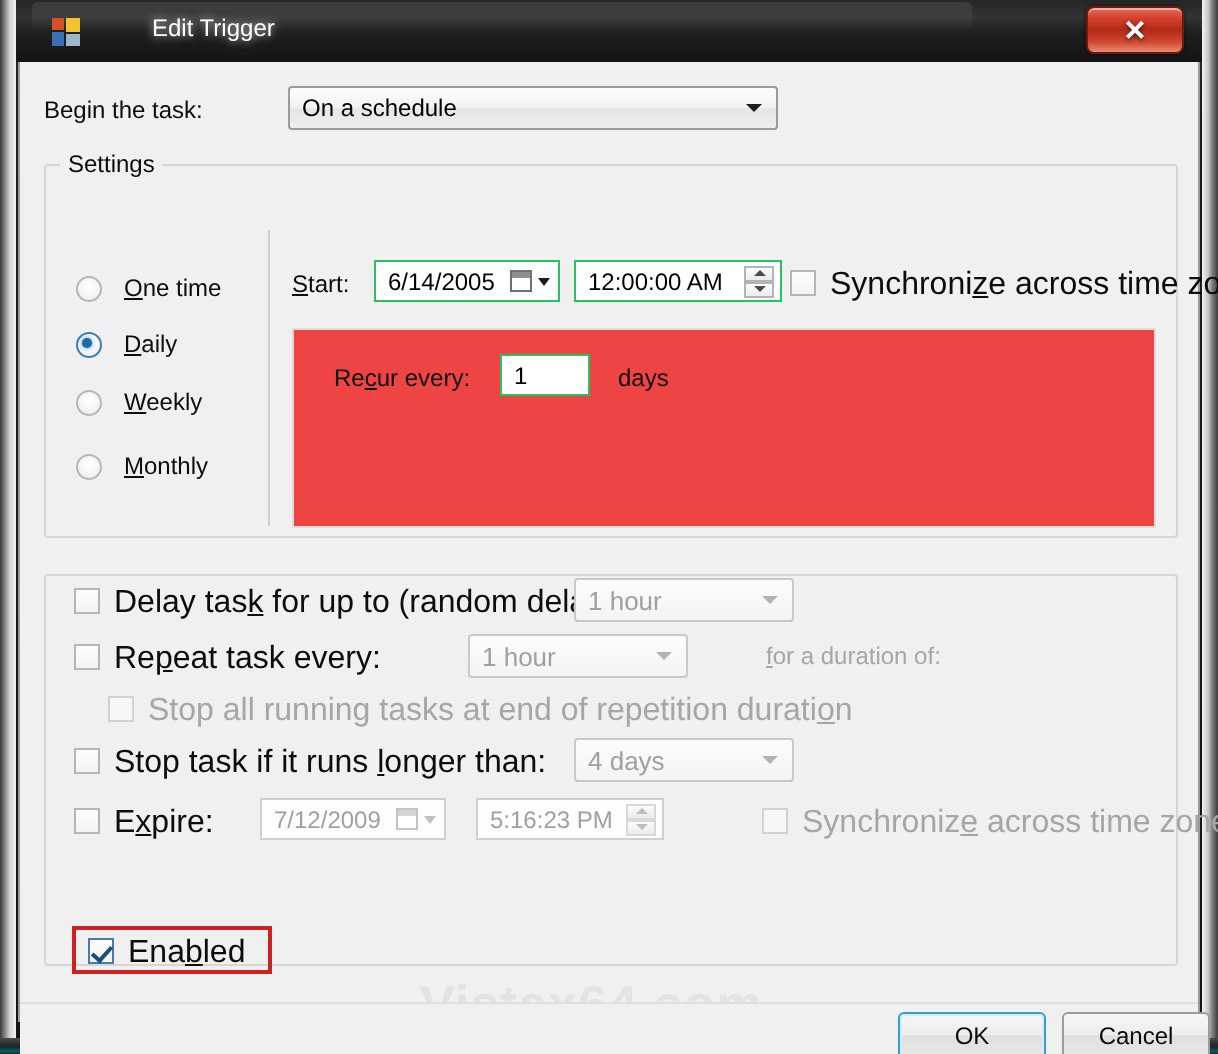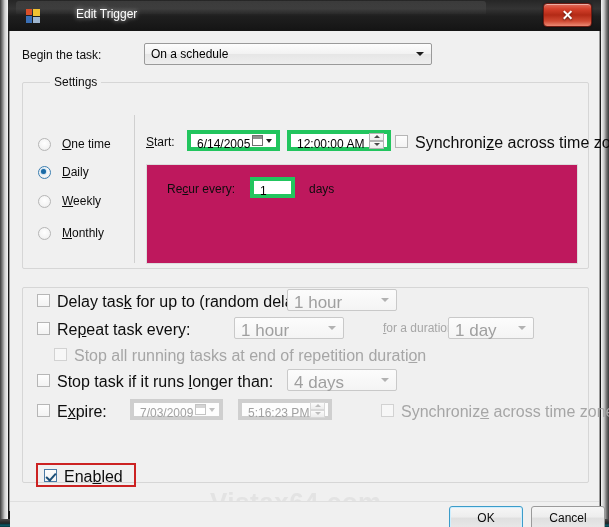--- a/index.html
+++ b/index.html
@@ -86,21 +86,21 @@
     font-size: 12px;
     color: #0d0d0d;
   }
 
   .lbl { position:absolute; white-space:nowrap; }
   u.ak { text-decoration: underline; }
 
   
   #begin-label { left: 12px; top: 17px; }
   #begin-combo {
-    position:absolute; left: 134px; top: 12px; width: 288px; height: 22px;
+    position:absolute; left: 134px; top: 12px; width: 245px; height: 22px;
     border:1px solid #9a9a9a; border-radius:2px;
     background: linear-gradient(180deg,#fdfdfd 0%, #f2f2f2 48%, #e6e6e6 52%, #eeeeee 100%);
     box-sizing:border-box; cursor:pointer;
   }
   #begin-combo-text { position:absolute; left:6px; top:3px; font-size:12px; color:#000; }
   .combo-arrow {
     position:absolute; right:7px; top:50%; margin-top:-2px;
     width:0;height:0;border-left:4px solid transparent;border-right:4px solid transparent;
     border-top:4px solid #1c1c1c;
   }
@@ -109,21 +109,21 @@
   
   .group {
     position:absolute; border:1px solid #d6d6d6; border-radius:2px;
     background: transparent; box-sizing:border-box;
   }
   .group-title {
     position:absolute; background:#f0f0f0; padding:0 4px; font-size:12px; color:#0d0d0d;
     white-space:nowrap;
   }
   #group-settings { left: 12px; top: 51px; width: 567px; height: 187px; }
-  #group-settings-title { left: 20px; top: 44px; margin-left: 20px; }
+  #group-settings-title { left: 20px; top: 44px; }
   #group-advanced { left: 12px; top: 256px; width: 567px; height: 196px; }
   #group-advanced-title { left: 20px; top: 249px; }
 
   
   #settings-divider {
     position:absolute; left: 124px; top: 84px; width:1px; height: 148px;
     background:#d0d0d0;
   }
 
   
@@ -154,21 +154,21 @@
     content:"";
     position:absolute; left:3px; top:1px; width:4px; height:8px;
     border:solid #1c4f77; border-width:0 2px 2px 0;
     transform: rotate(42deg);
   }
   .cb-label { position:absolute; left:20px; top:0; font-size:16px; white-space:nowrap; }
   .cb-label.dim { color:#a6a6a6; }
 
   
   .field {
-    position:absolute; border:4px solid #22c55e; background:#ffffff;
+    position:absolute; border:1px solid #22c55e; background:#ffffff;
     box-sizing:border-box; font-size:12px; color:#000;
   }
   .field.dim { border-color:#cfcfcf; color:#a0a0a0; background:#fdfdfd; }
   .field-text { position:absolute; left:6px; top:3px; white-space:nowrap; }
 
   
   .datebtn {
     position:absolute; right:4px; top:50%; margin-top:-7px; width:26px; height:14px;
     display:flex; align-items:center; gap:3px; justify-content:flex-end; cursor:pointer;
   }
@@ -205,26 +205,26 @@
   .spin.dim .half{ border-color:#d8d8d8; }
   .spin.dim .tri-u{ border-bottom-color:#bdbdbd; }
   .spin.dim .tri-d{ border-top-color:#bdbdbd; }
 
   
   .combo {
     position:absolute; border:1px solid #c9c9c9; border-radius:2px;
     background: linear-gradient(180deg,#fcfcfc 0%, #f4f4f4 100%);
     box-sizing:border-box; cursor:pointer;
   }
-  .combo-text { position:absolute; left:6px; top:3px; font-size:17px; color:#9f9f9f; white-space:nowrap; }
+  .combo-text { position:absolute; left:6px; top:3px; font-size:13px; color:#9f9f9f; white-space:nowrap; }
 
   
   #recur-panel {
     position:absolute; left:136px; top:133px; width:432px; height:100px;
-    border:1px solid #dcdcdc; background:#be185d; box-sizing:border-box;
+    border:1px solid #dcdcdc; background:#ef4444; box-sizing:border-box;
   }
   #recur-label { left:20px; top:17px; }
   #recur-field { left:103px; top:12px; width:45px; height:21px; }
   #recur-days { left:162px; top:17px; }
 
   
   #enabled-highlight {
     position:absolute; left:26px; top:432px; width:100px; height:24px;
     border:2px solid #cc2222; box-sizing:border-box;
   }
@@ -363,45 +363,41 @@
 
     <div class="cb-row" style="left:27px; top:290px;">
       <span class="cb"></span>
       <span class="cb-label">Re<u class="ak">p</u>eat task every:</span>
     </div>
     <div class="combo" style="left:224px; top:286px; width:110px; height:22px;">
       <span class="combo-text">1 hour</span>
       <span class="combo-arrow dim"></span>
     </div>
     <div class="lbl" style="left:373px; top:290px; color:#a6a6a6;"><u class="ak">f</u>or a duration of:</div>
-    <div class="combo" style="left:438px; top:286px; width:86px; height:22px;">
-      <span class="combo-text">1 day</span>
-      <span class="combo-arrow dim"></span>
-    </div>
 
     <div class="cb-row" style="left:44px; top:316px;">
       <span class="cb dim"></span>
       <span class="cb-label dim">Stop all running tasks at end of repetition durati<u class="ak">o</u>n</span>
     </div>
 
     <div class="cb-row" style="left:27px; top:342px;">
       <span class="cb"></span>
       <span class="cb-label">Stop task if it runs <u class="ak">l</u>onger than:</span>
     </div>
     <div class="combo" style="left:277px; top:338px; width:110px; height:22px;">
       <span class="combo-text">4 days</span>
       <span class="combo-arrow dim"></span>
     </div>
 
     <div class="cb-row" style="left:27px; top:372px;">
       <span class="cb"></span>
       <span class="cb-label">E<u class="ak">x</u>pire:</span>
     </div>
     <div class="field dim" style="left:120px; top:368px; width:93px; height:21px;">
-      <span class="field-text">7/03/2009</span>
+      <span class="field-text">7/12/2009</span>
       <span class="datebtn">
         <span class="cal-ico dim"></span>
         <span class="mini-arrow dim"></span>
       </span>
     </div>
     <div class="field dim" style="left:228px; top:368px; width:94px; height:21px;">
       <span class="field-text">5:16:23 PM</span>
       <span class="spin dim">
         <span class="half up">
             <span class="tri-u"></span>

